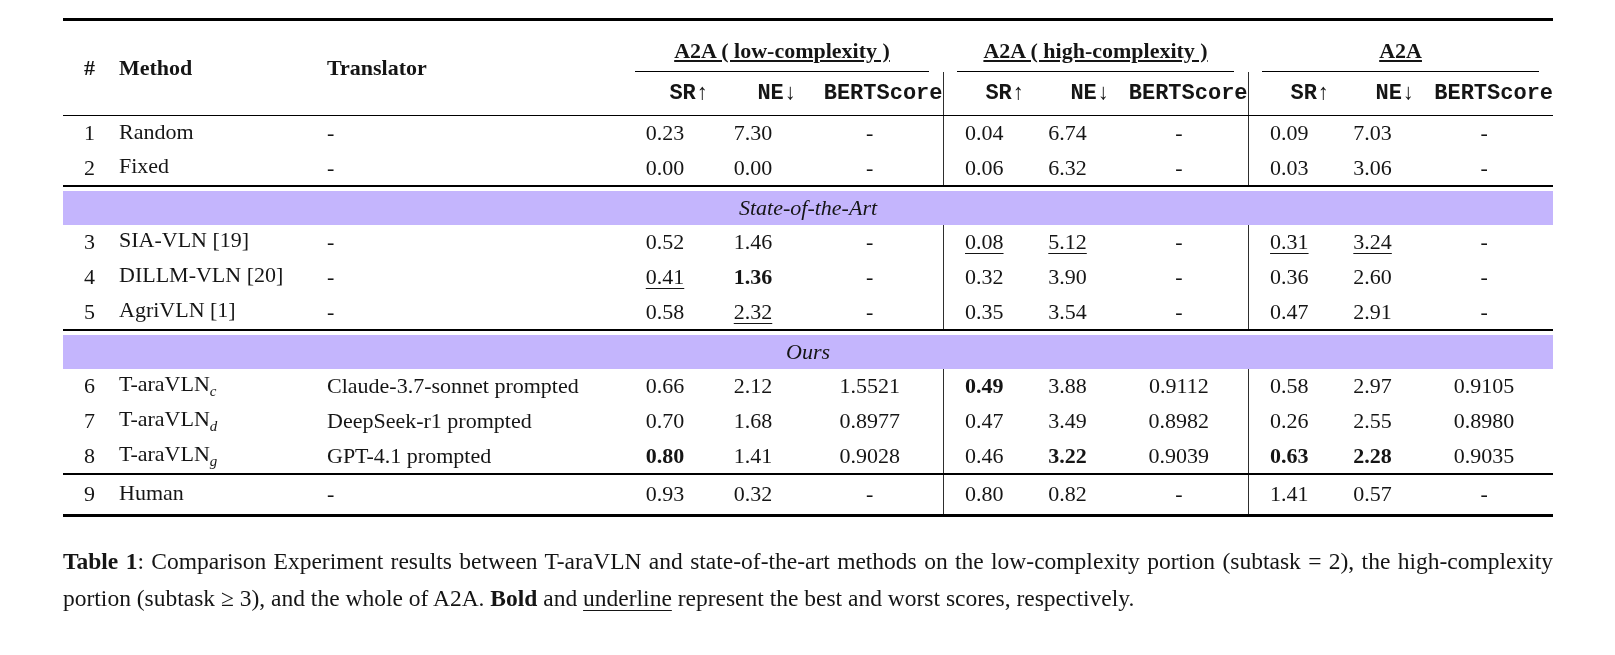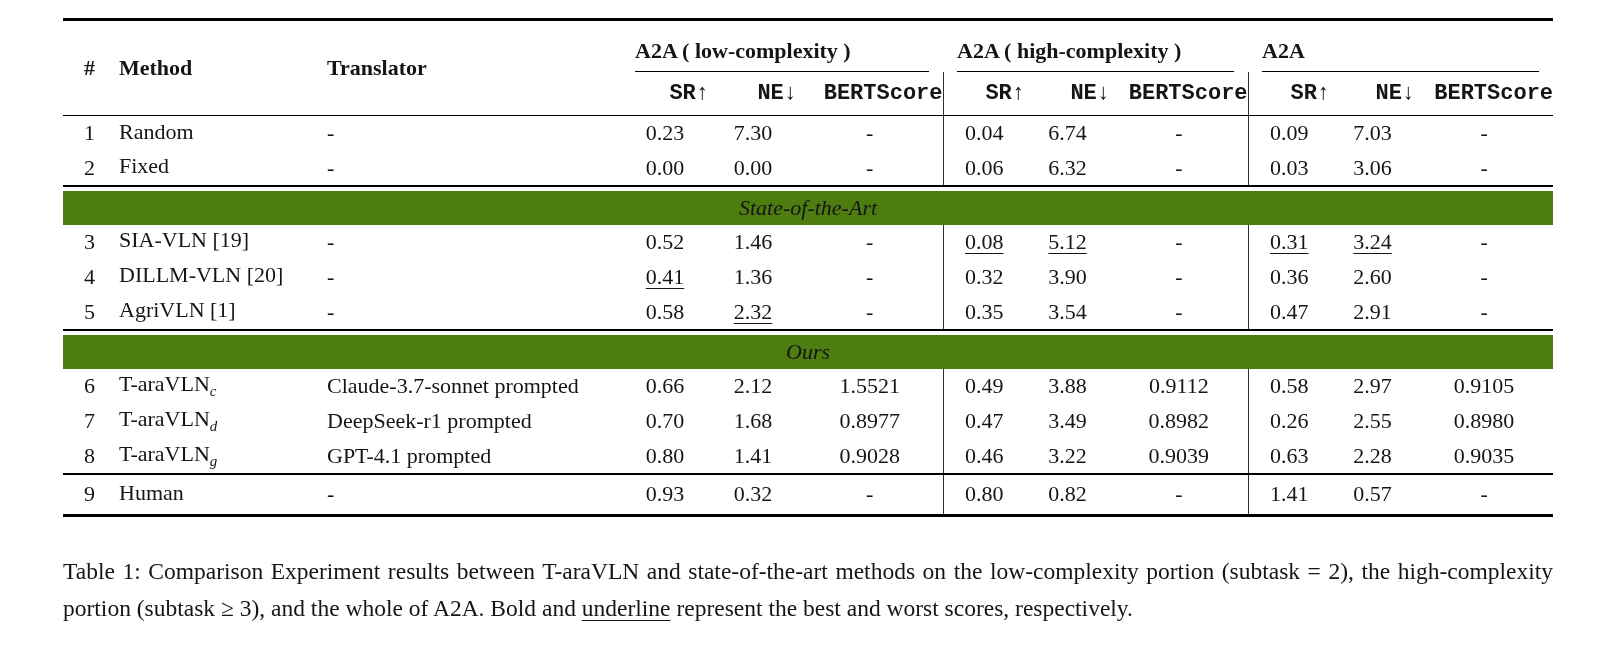--- a/index.html
+++ b/index.html
@@ -35,22 +35,23 @@
   col.w-ne3   { width: 85px; }
   col.w-bs3   { width: 138px; }
 
   thead th { font-weight: bold; padding: 0; }
   .group-row { height: 52px; }
   .group-th  { vertical-align: bottom; border-bottom: none; }
   .cmid {
     margin: 0 14px;
     padding-bottom: 7px;
     border-bottom: 1.5px solid #000;
-    text-align: left;
+    text-align: center;
     white-space: nowrap;
+    text-decoration: underline;
   }
   .th-left {
     text-align: left;
     vertical-align: middle;
     border-bottom: 1.5px solid #000;
   }
   .pl-num   { padding-left: 21px; }
   .pl-meth  { padding-left: 8px; }
   .pl-trans { padding-left: 6px; }
 
@@ -68,41 +69,41 @@
     text-align: center;
     vertical-align: middle;
   }
   td.t-left { text-align: left; }
 
   .vdiv { border-left: 1.5px solid #2e2e2e; text-align: center; }
 
   .band-td { border-top: 2px solid #000; padding: 0; }
   .band-inner {
     margin-top: 4px;
-    background: #4d7c0f;
+    background: #c4b5fd;
     height: 34px;
     line-height: 34px;
     font-style: italic;
     font-family: Liberation Serif, serif;
   }
 
   tr.human-row { height: 42px; }
   tr.human-row td { border-top: 2px solid #000; }
 
-  .bold { font-weight: normal; }
+  .bold { font-weight: bold; }
   .underline {
     text-decoration: underline;
     text-underline-offset: 4px;
     text-decoration-thickness: 1.3px;
   }
   sub.msub { font-style: italic; font-size: 15px; }
 
   .caption {
     width: 1490px;
-    margin-top: 36px;
+    margin-top: 26px;
     font-size: 23.5px;
     line-height: 1.56;
     text-align: justify;
   }
 </style>
 </head>
 <body>
 
 <div class="page">
 

